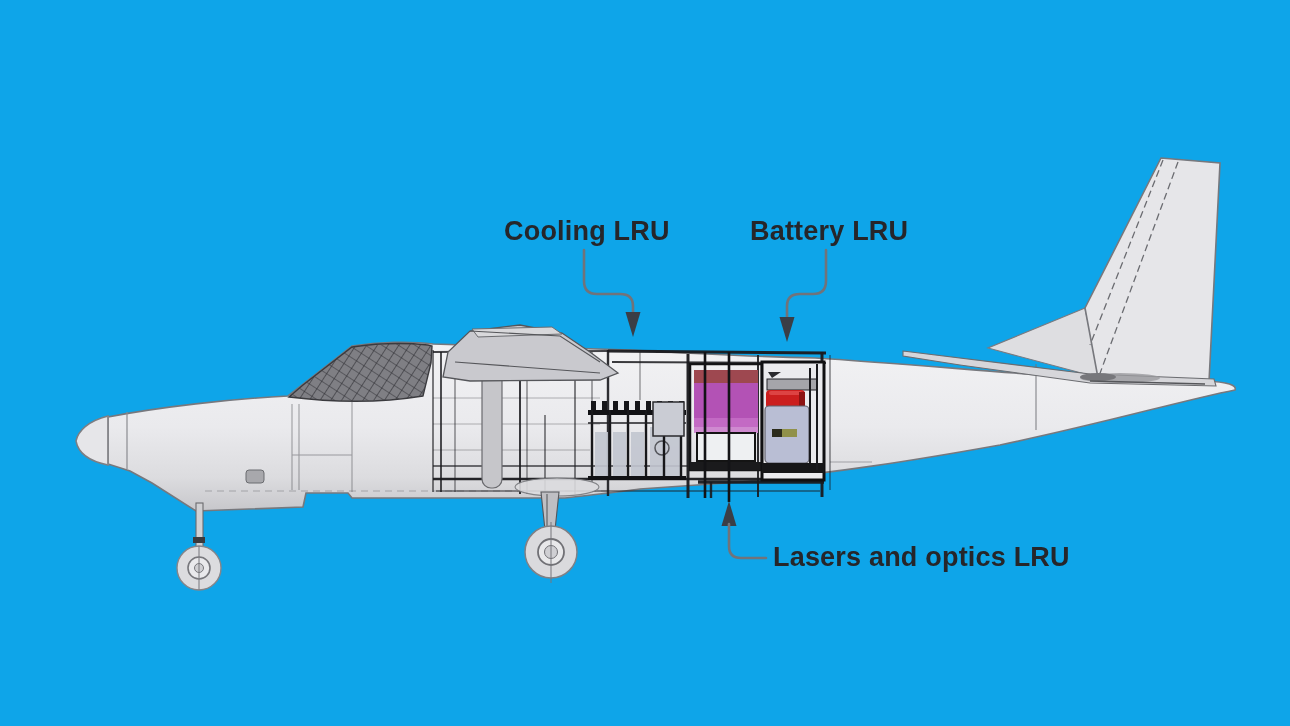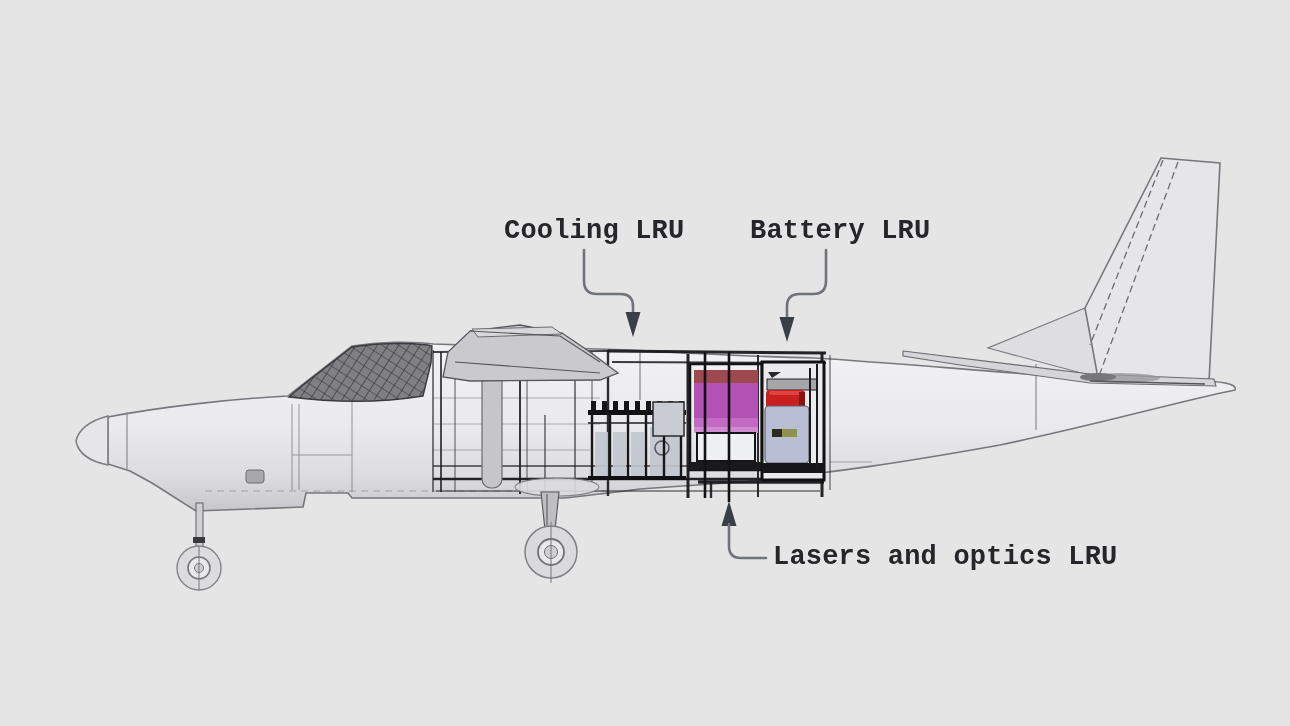--- a/index.html
+++ b/index.html
@@ -1,18 +1,18 @@
 <!DOCTYPE html>
 <html><head>
 <meta charset="utf-8">
 <style>
   html,body{margin:0;padding:0;background:#ffffff;}
   .stage{
-    position:relative;width:1290px;height:726px;background:#e5e5e5;overflow:hidden;
-    font-family:Liberation Mono, monospace;
+    position:relative;width:1290px;height:726px;background:#0ea5e9;overflow:hidden;
+    font-family:Liberation Sans, sans-serif;
   }
   .stage svg{position:absolute;left:0;top:0;}
   .callout{
     position:absolute;color:#26262a;font-size:27px;font-weight:600;
     letter-spacing:.2px;white-space:nowrap;line-height:1.1;
   }
   .callout.cooling{left:504px;top:217px;}
   .callout.battery{left:750px;top:217px;}
   .callout.lasers{left:773px;top:543px;}
 </style>

